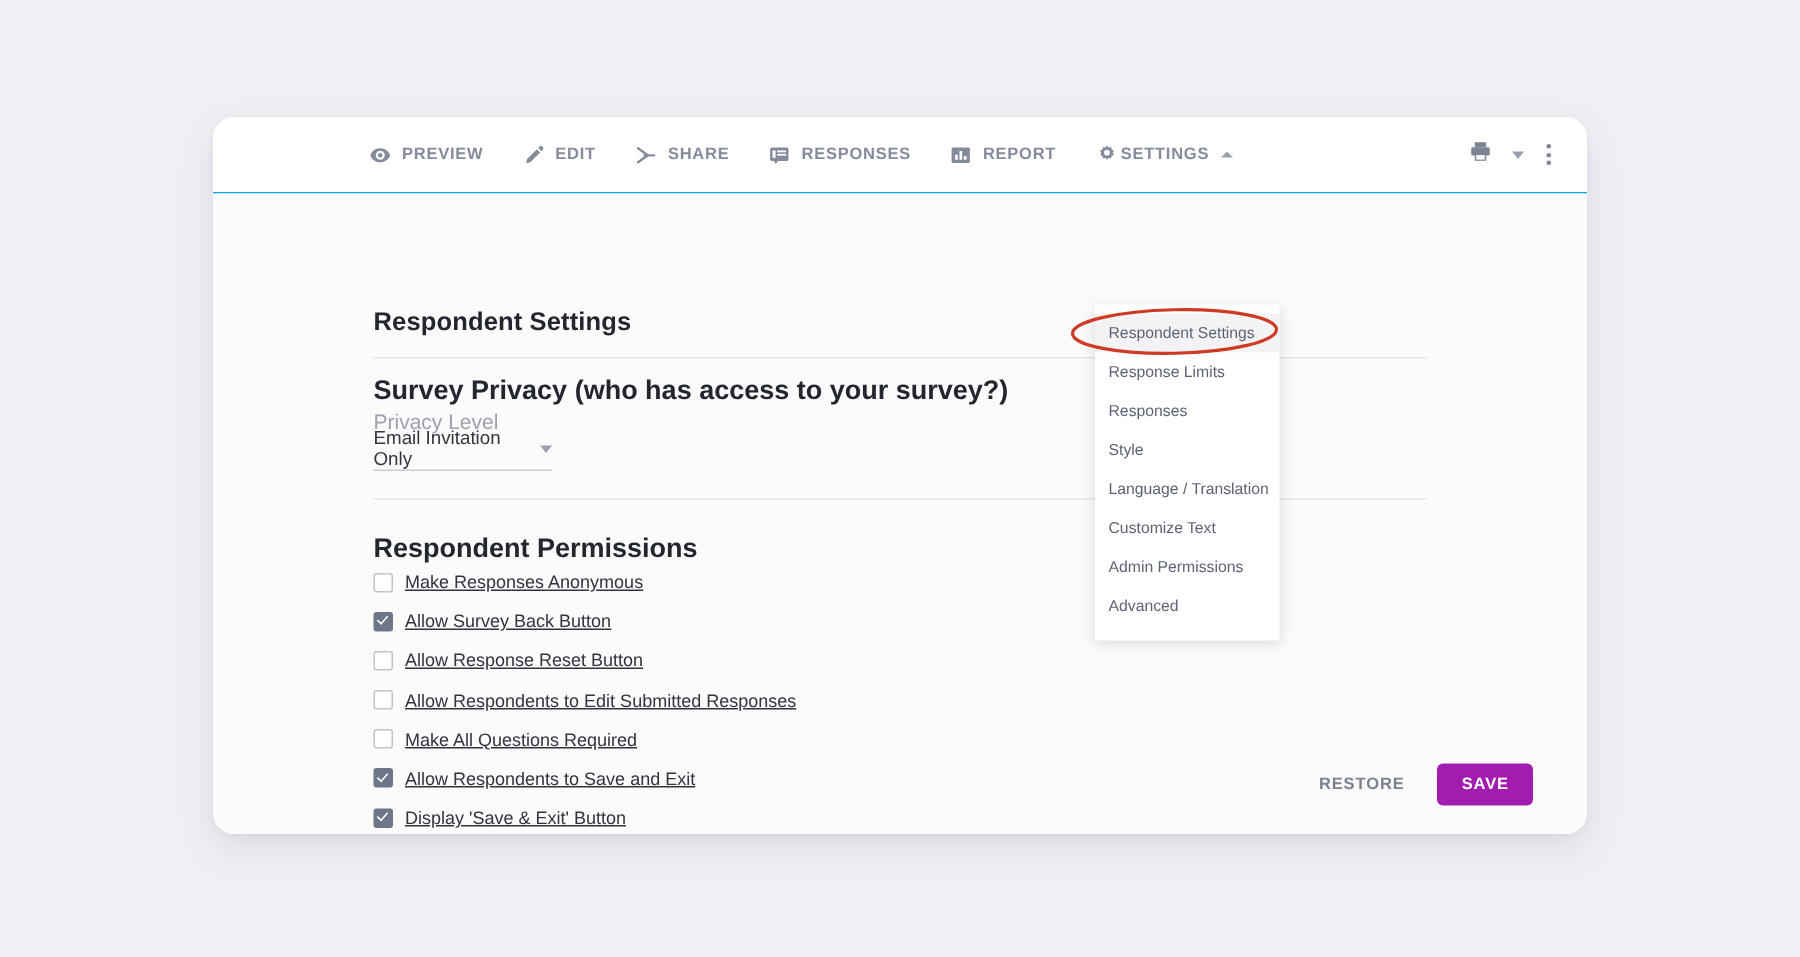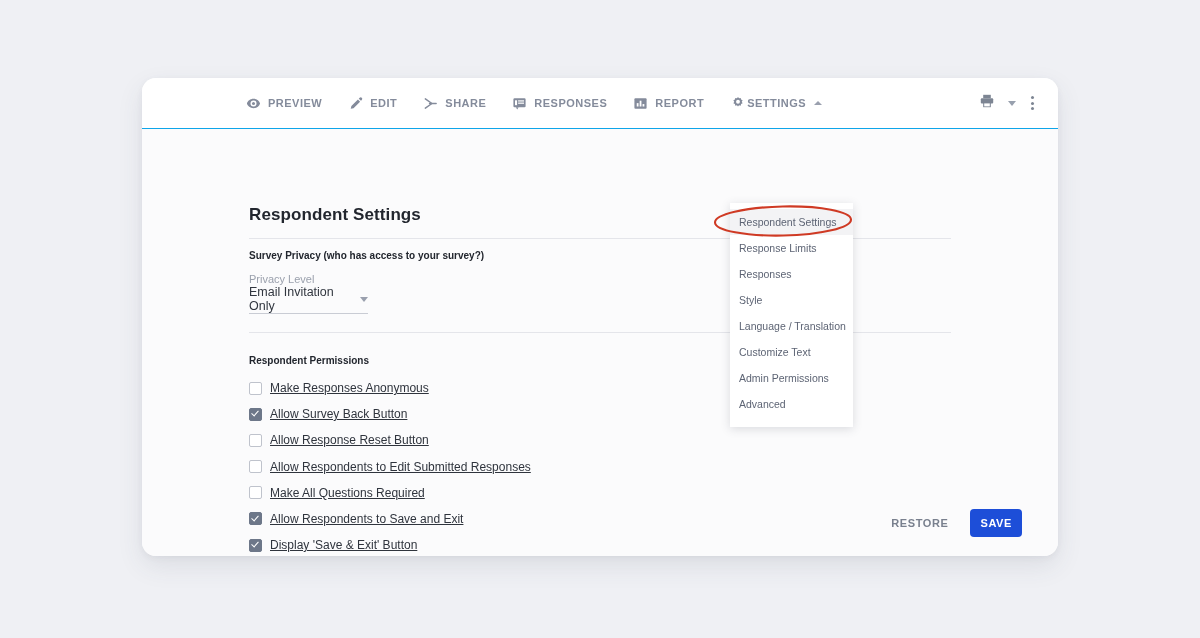--- a/index.html
+++ b/index.html
@@ -122,32 +122,32 @@
     width: 702px;
     height: 1px;
     background: #e4e5ea;
   }
   .rule.r1 { top: 109px; }
   .rule.r2 { top: 203px; }
 
   .section-head {
     position: absolute;
     left: 107px;
-    font-size: 10px;
+    font-size: 18px;
     font-weight: bold;
     color: #22262e;
   }
   .section-head.privacy { top: 121px; }
   .section-head.perms   { top: 226px; }
 
   .field-label {
     position: absolute;
     left: 107px;
     top: 144px;
-    font-size: 11px;
+    font-size: 14px;
     color: #9ba1ad;
   }
   .select-wrap {
     position: absolute;
     left: 107px;
     top: 156px;
     width: 119px;
     border-bottom: 1px solid #c9ccd4;
     padding-bottom: 0;
     display: flex;
@@ -226,24 +226,24 @@
     border: none;
     cursor: pointer;
     font-family: inherit;
     padding: 4px;
   }
   .save-btn {
     font-size: 11px;
     font-weight: bold;
     letter-spacing: .6px;
     color: #ffffff;
-    background: #1d4ed8;
+    background: #a21caf;
     border: none;
     border-radius: 4px;
-    padding: 8px 10px;
+    padding: 8px 16px;
     cursor: pointer;
     font-family: inherit;
   }
 
   
   .dropdown {
     position: absolute;
     left: 588px;
     top: 125px;
     width: 123px;

